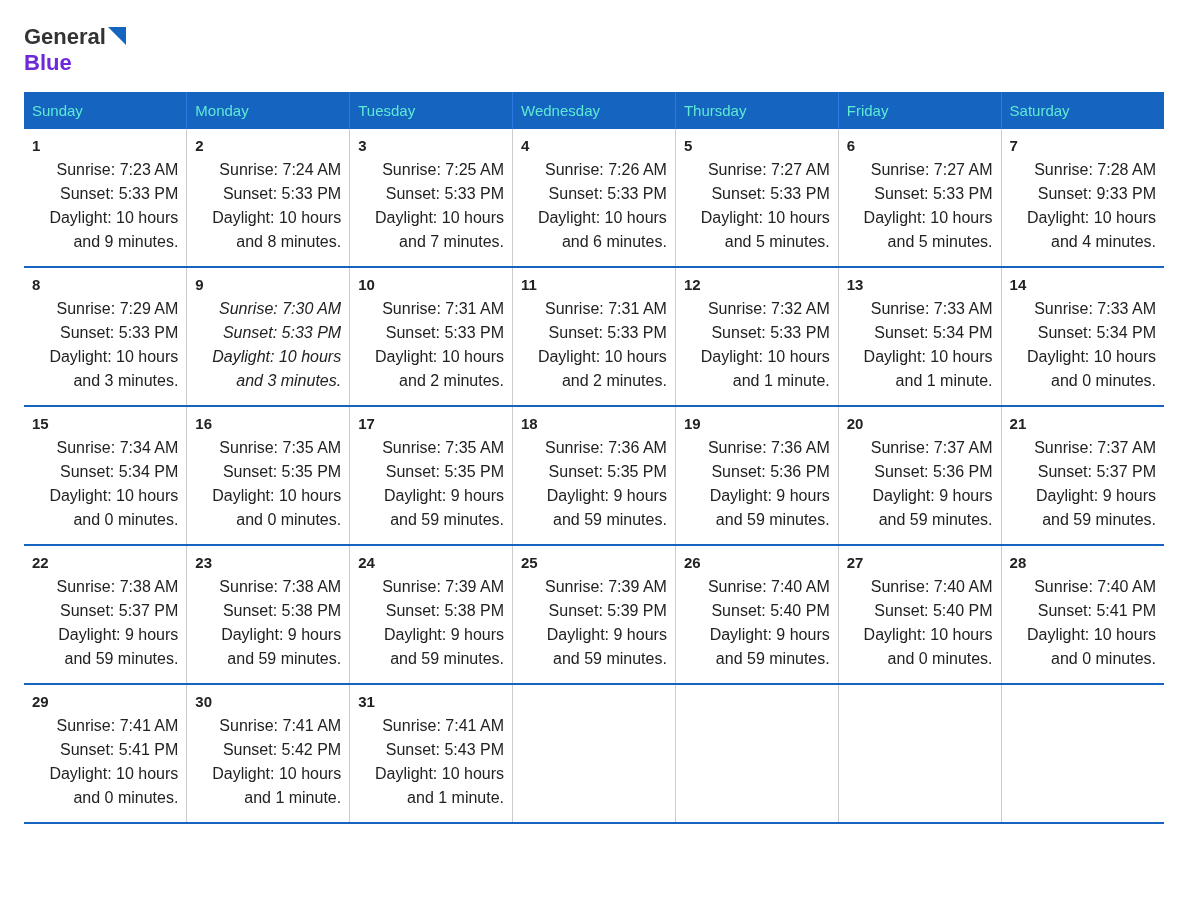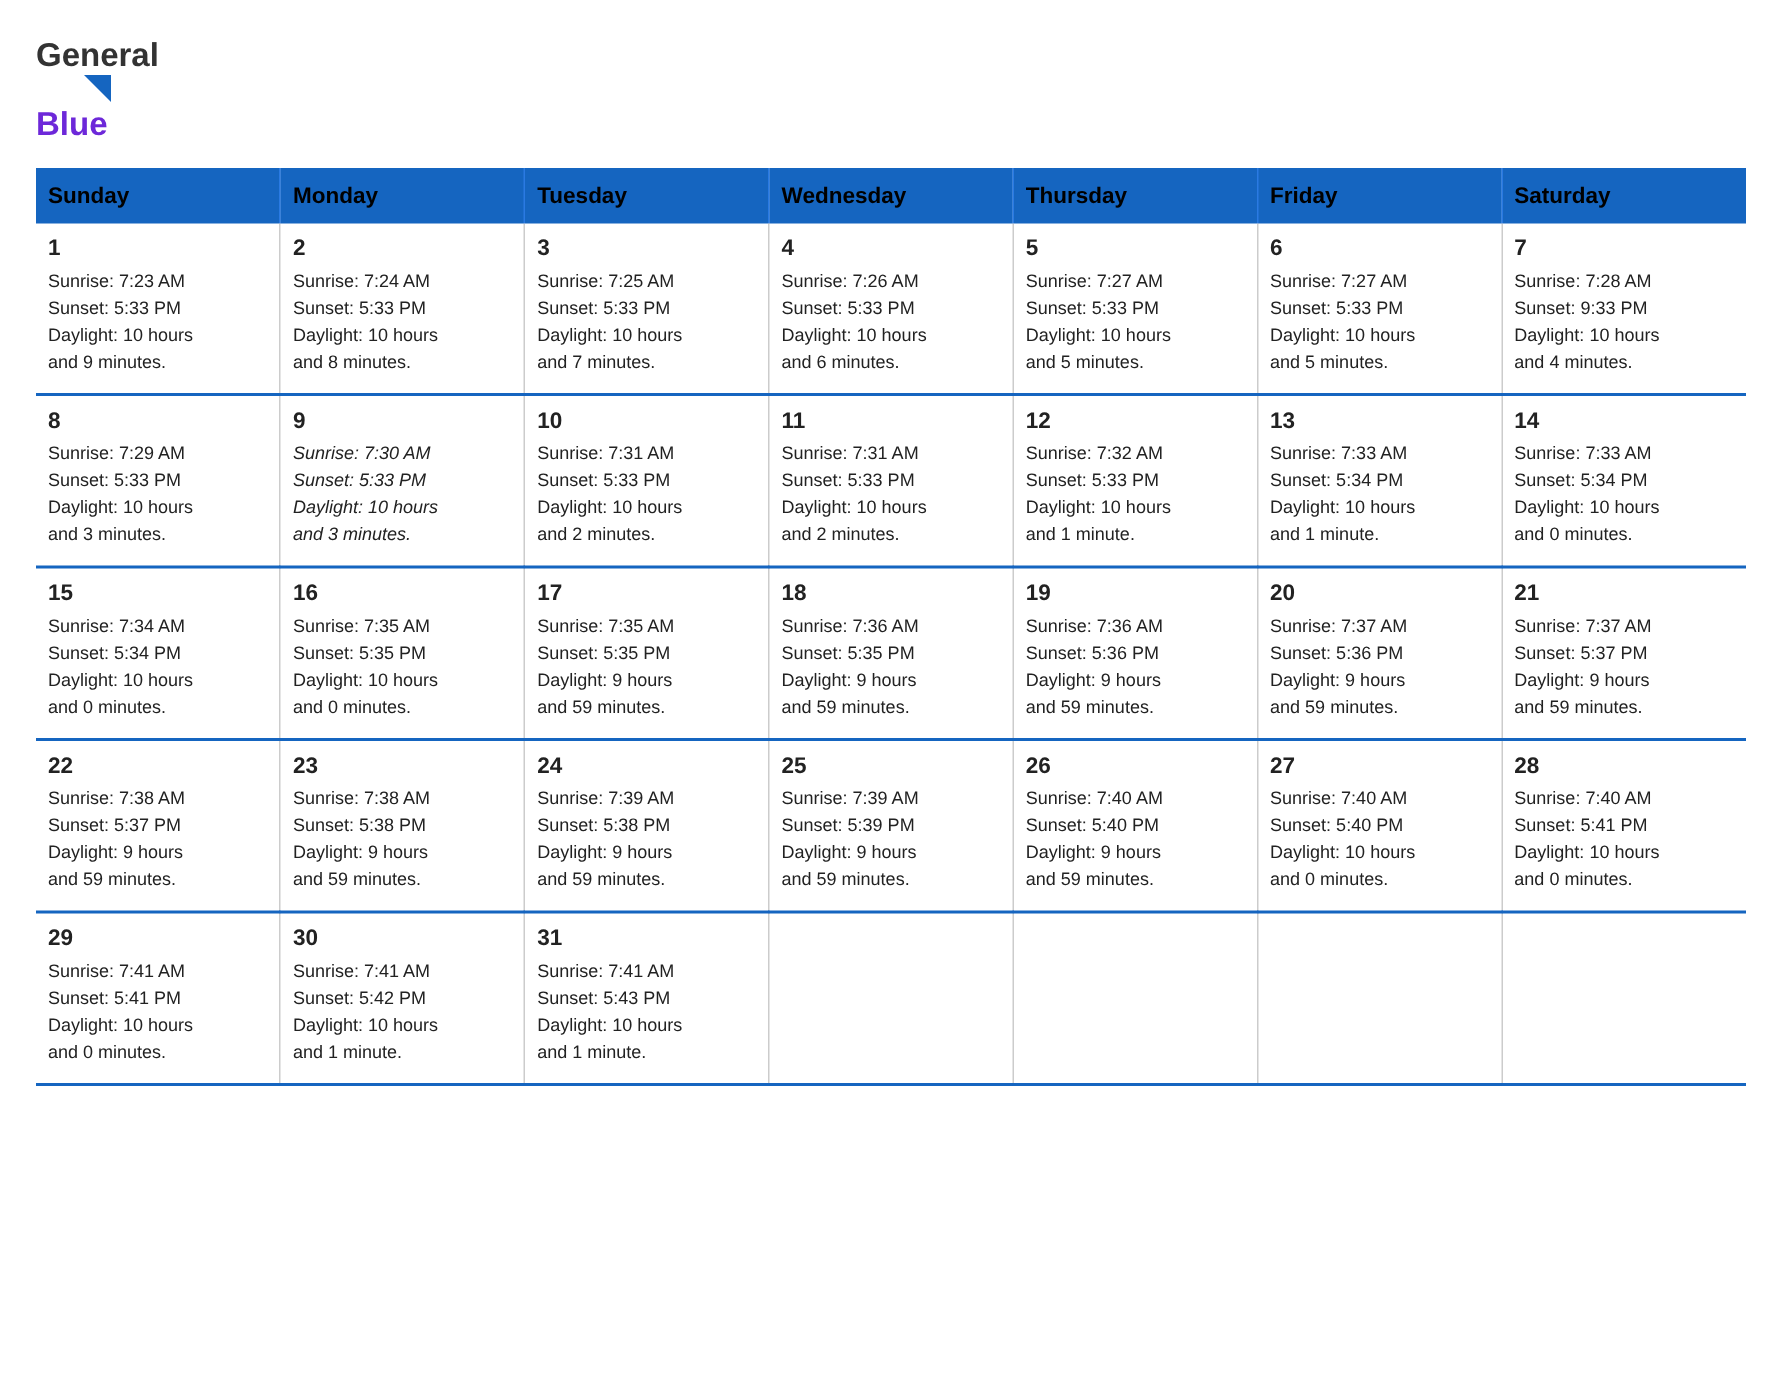--- a/index.html
+++ b/index.html
@@ -17,21 +17,20 @@
       margin-bottom: 16px;
     }
     .logo {
       display: flex;
       flex-direction: column;
       align-items: flex-start;
     }
     .logo-row {
       display: flex;
       align-items: center;
-      flex-direction: column;
     }
     .title-block {
       text-align: right;
     }
     .page-title {
       font-size: 48px;
       font-weight: normal;
       color: #222;
       line-height: 1.1;
     }
@@ -41,25 +40,25 @@
       margin-top: 4px;
     }
     table {
       width: 100%;
       border-collapse: collapse;
     }
     thead tr {
       background-color: #1565c0;
     }
     thead th {
-      color: #000000;
+      color: #5eead4;
       padding: 10px 8px;
       text-align: left;
       font-size: 15px;
-      font-weight: bold;
+      font-weight: normal;
       border-right: 1px solid #2a7ae2;
     }
     thead th:last-child {
       border-right: none;
     }
     tbody tr {
       border-bottom: 2px solid #1565c0;
     }
     tbody td {
       vertical-align: top;
@@ -73,23 +72,24 @@
     tbody td:last-child {
       border-right: none;
     }
     .day-number {
       font-size: 15px;
       font-weight: bold;
       margin-bottom: 4px;
       display: block;
     }
     .day-info {
-      font-size: 12px;
+      font-size: 16px;
       line-height: 1.5;
       color: #222;
+      text-align: right;
     }
     .last-row td {
       border-bottom: none;
     }
   </style>
 </head>
 <body>
 
 <div class="header">
   <div class="logo">

